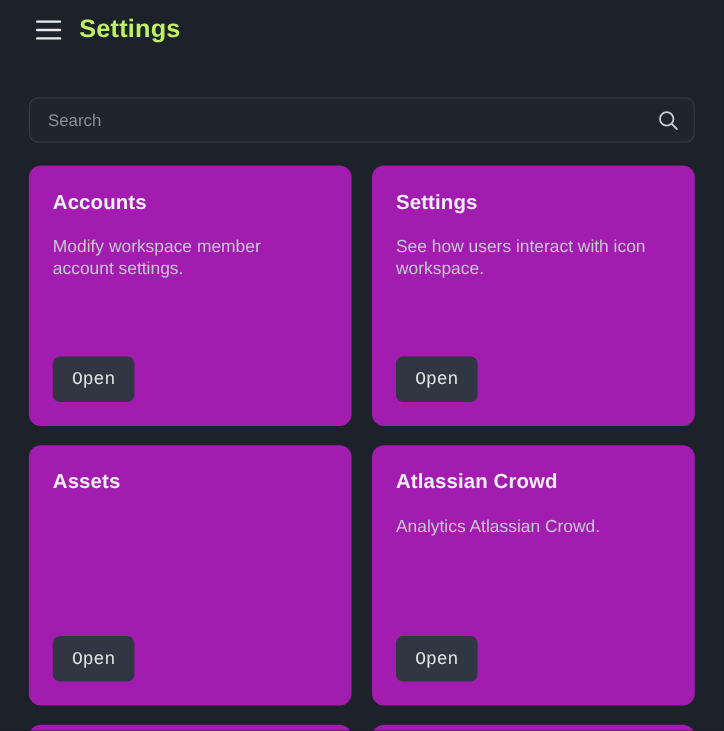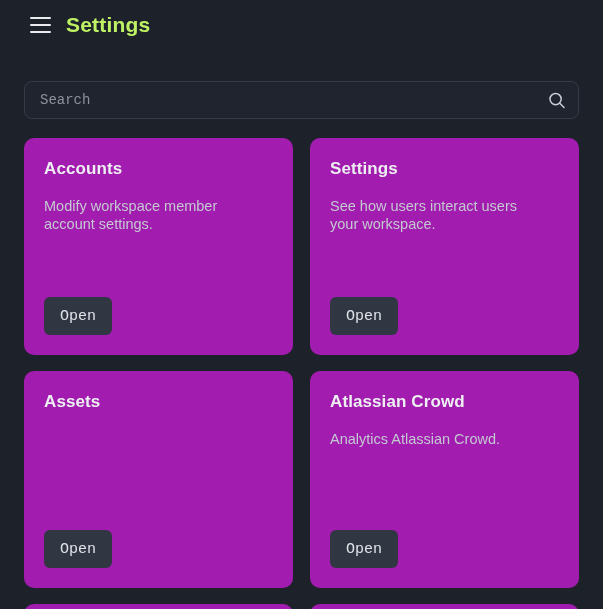--- a/index.html
+++ b/index.html
@@ -58,21 +58,21 @@
   .search-input {
     width: 100%;
     height: 100%;
     box-sizing: border-box;
     background: #20242e;
     border: 1px solid #353b47;
     border-radius: 8px;
     padding: 0 44px 0 15px;
     color: #e6e8ec;
     font-size: 14px;
-    font-family: Liberation Mono, monospace;
+    font-family: Liberation Sans, sans-serif;
     outline: none;
   }
   .search-input::placeholder { color: #8b919c; }
   .search-icon {
     position: absolute;
     right: 13px;
     top: 50%;
     transform: translateY(-50%);
     width: 19px;
     height: 19px;
@@ -151,21 +151,21 @@
   <div class="grid">
 
     <section class="card">
       <h2 class="card-title">Accounts</h2>
       <p class="card-desc">Modify workspace member account settings.</p>
       <button class="open-btn">Open</button>
     </section>
 
     <section class="card">
       <h2 class="card-title">Settings</h2>
-      <p class="card-desc">See how users interact users your workspace.</p>
+      <p class="card-desc">See how users interact with icon workspace.</p>
       <button class="open-btn">Open</button>
     </section>
 
     <section class="card">
       <h2 class="card-title">Assets</h2>
       <button class="open-btn">Open</button>
     </section>
 
     <section class="card">
       <h2 class="card-title">Atlassian Crowd</h2>

